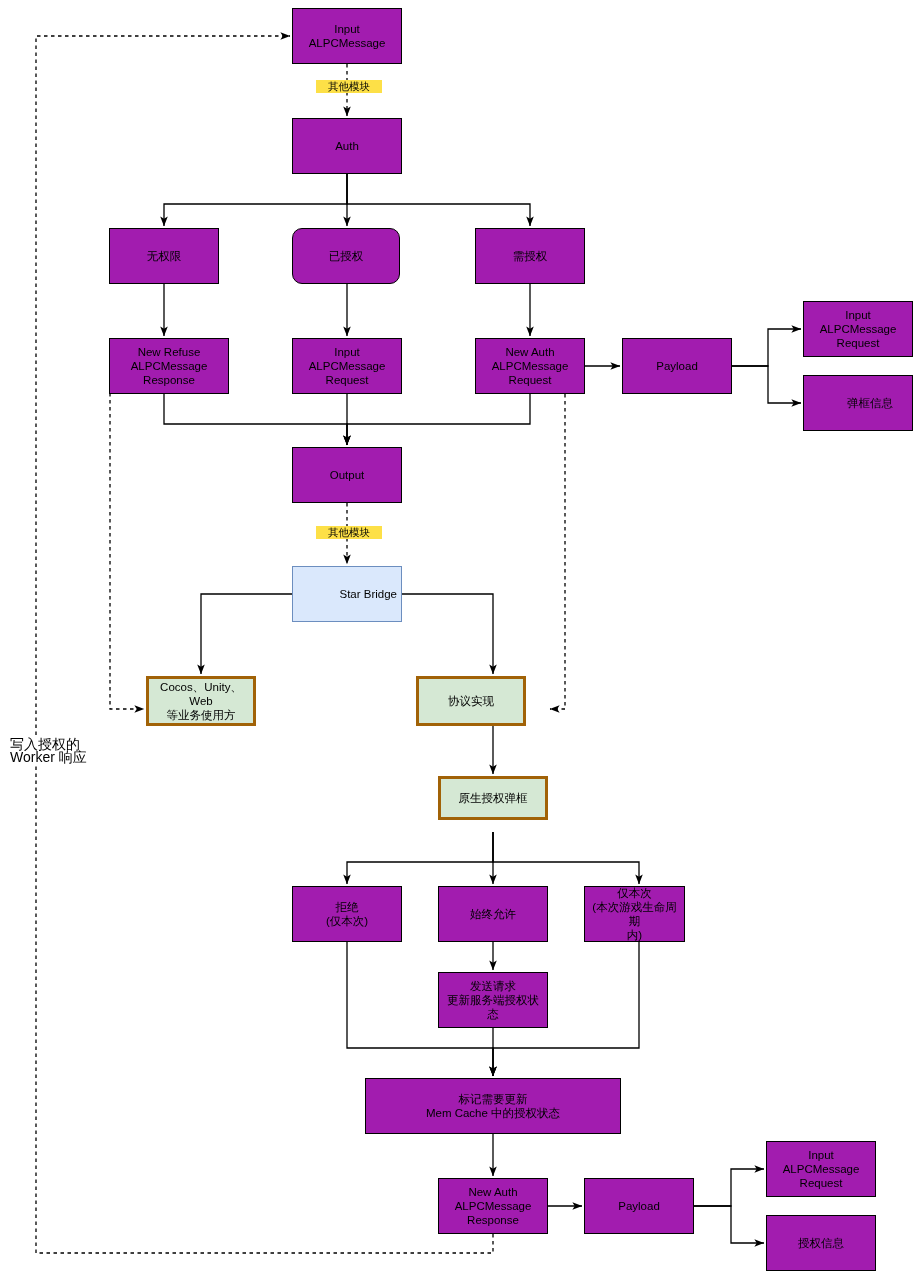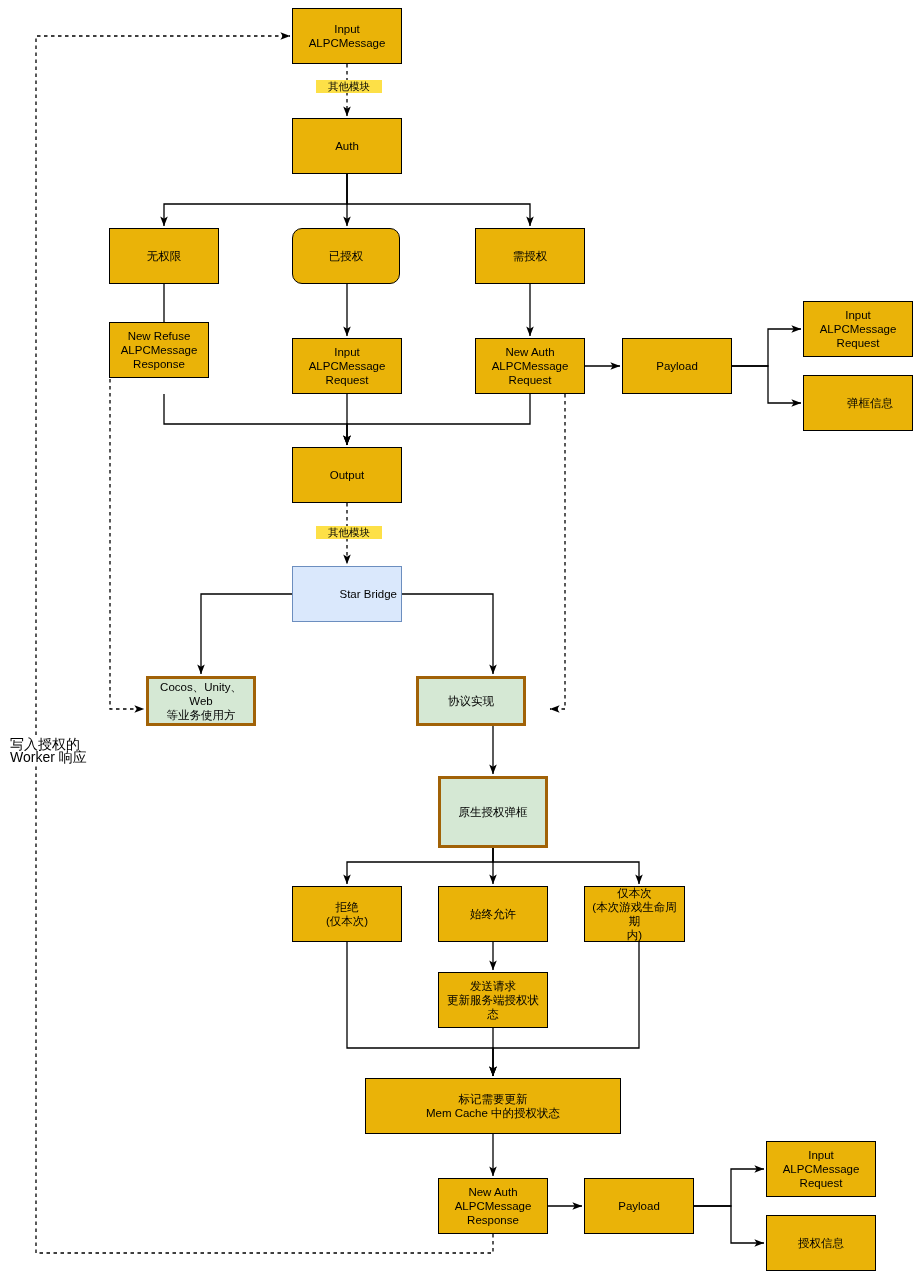--- a/index.html
+++ b/index.html
@@ -28,21 +28,21 @@
   .node {
     position: absolute;
     box-sizing: border-box;
     display: flex;
     align-items: center;
     justify-content: center;
     text-align: center;
     font-size: 11.5px;
     line-height: 14px;
     color: #000000;
-    background: #eab308;
+    background: #a21caf;
     border: 1px solid #000000;
     padding: 2px 4px;
     white-space: pre-line;
   }
   .node.blue {
     background: #dae8fc;
     border: 1px solid #6c8ebf;
   }
   .node.green {
     background: #d5e8d4;
@@ -112,40 +112,40 @@
         <polyline points="493,1234 493,1253 36,1253 36,36 290,36" marker-end="url(#arrow)" stroke-linejoin="miter" stroke-dasharray="3.5,3.5"></polyline>
       </g>
   </svg>
   <div id="node-layer">
       <div class="node" style="left: 292px; top: 8px; width: 110px; height: 56px;"><span>Input
 ALPCMessage</span></div>
       <div class="node" style="left: 292px; top: 118px; width: 110px; height: 56px;"><span>Auth</span></div>
       <div class="node" style="left: 109px; top: 228px; width: 110px; height: 56px;"><span>无权限</span></div>
       <div class="node" style="left: 292px; top: 228px; width: 108px; height: 56px; border-radius: 10px;"><span>已授权</span></div>
       <div class="node" style="left: 475px; top: 228px; width: 110px; height: 56px;"><span>需授权</span></div>
-      <div class="node" style="left: 109px; top: 322px; width: 100px; height: 56px;"><span>New Refuse
+      <div class="node" style="left: 109px; top: 338px; width: 120px; height: 56px;"><span>New Refuse
 ALPCMessage
 Response</span></div>
       <div class="node" style="left: 292px; top: 338px; width: 110px; height: 56px;"><span>Input
 ALPCMessage
 Request</span></div>
       <div class="node" style="left: 475px; top: 338px; width: 110px; height: 56px;"><span>New Auth
 ALPCMessage
 Request</span></div>
       <div class="node" style="left: 622px; top: 338px; width: 110px; height: 56px;"><span>Payload</span></div>
       <div class="node" style="left: 803px; top: 301px; width: 110px; height: 56px;"><span>Input
 ALPCMessage
 Request</span></div>
       <div class="node" style="left: 803px; top: 375px; width: 110px; height: 56px; padding-left: 28px;"><span>弹框信息</span></div>
       <div class="node" style="left: 292px; top: 447px; width: 110px; height: 56px;"><span>Output</span></div>
       <div class="node blue" style="left: 292px; top: 566px; width: 110px; height: 56px; justify-content: flex-end;"><span>Star Bridge</span></div>
       <div class="node green" style="left: 146px; top: 676px; width: 110px; height: 50px;"><span>Cocos、Unity、Web
 等业务使用方</span></div>
       <div class="node green" style="left: 416px; top: 676px; width: 110px; height: 50px;"><span>协议实现</span></div>
-      <div class="node green" style="left: 438px; top: 776px; width: 110px; height: 72px;"><span>原生授权弹框</span></div>
+      <div class="node green" style="left: 438px; top: 776px; width: 110px; height: 44px;"><span>原生授权弹框</span></div>
       <div class="node" style="left: 292px; top: 886px; width: 110px; height: 56px;"><span>拒绝
 (仅本次)</span></div>
       <div class="node" style="left: 438px; top: 886px; width: 110px; height: 56px;"><span>始终允许</span></div>
       <div class="node" style="left: 584px; top: 886px; width: 101px; height: 56px;"><span>仅本次
 (本次游戏生命周期
 内)</span></div>
       <div class="node" style="left: 438px; top: 972px; width: 110px; height: 56px;"><span>发送请求
 更新服务端授权状态</span></div>
       <div class="node" style="left: 365px; top: 1078px; width: 256px; height: 56px;"><span>标记需要更新
 Mem Cache 中的授权状态</span></div>

